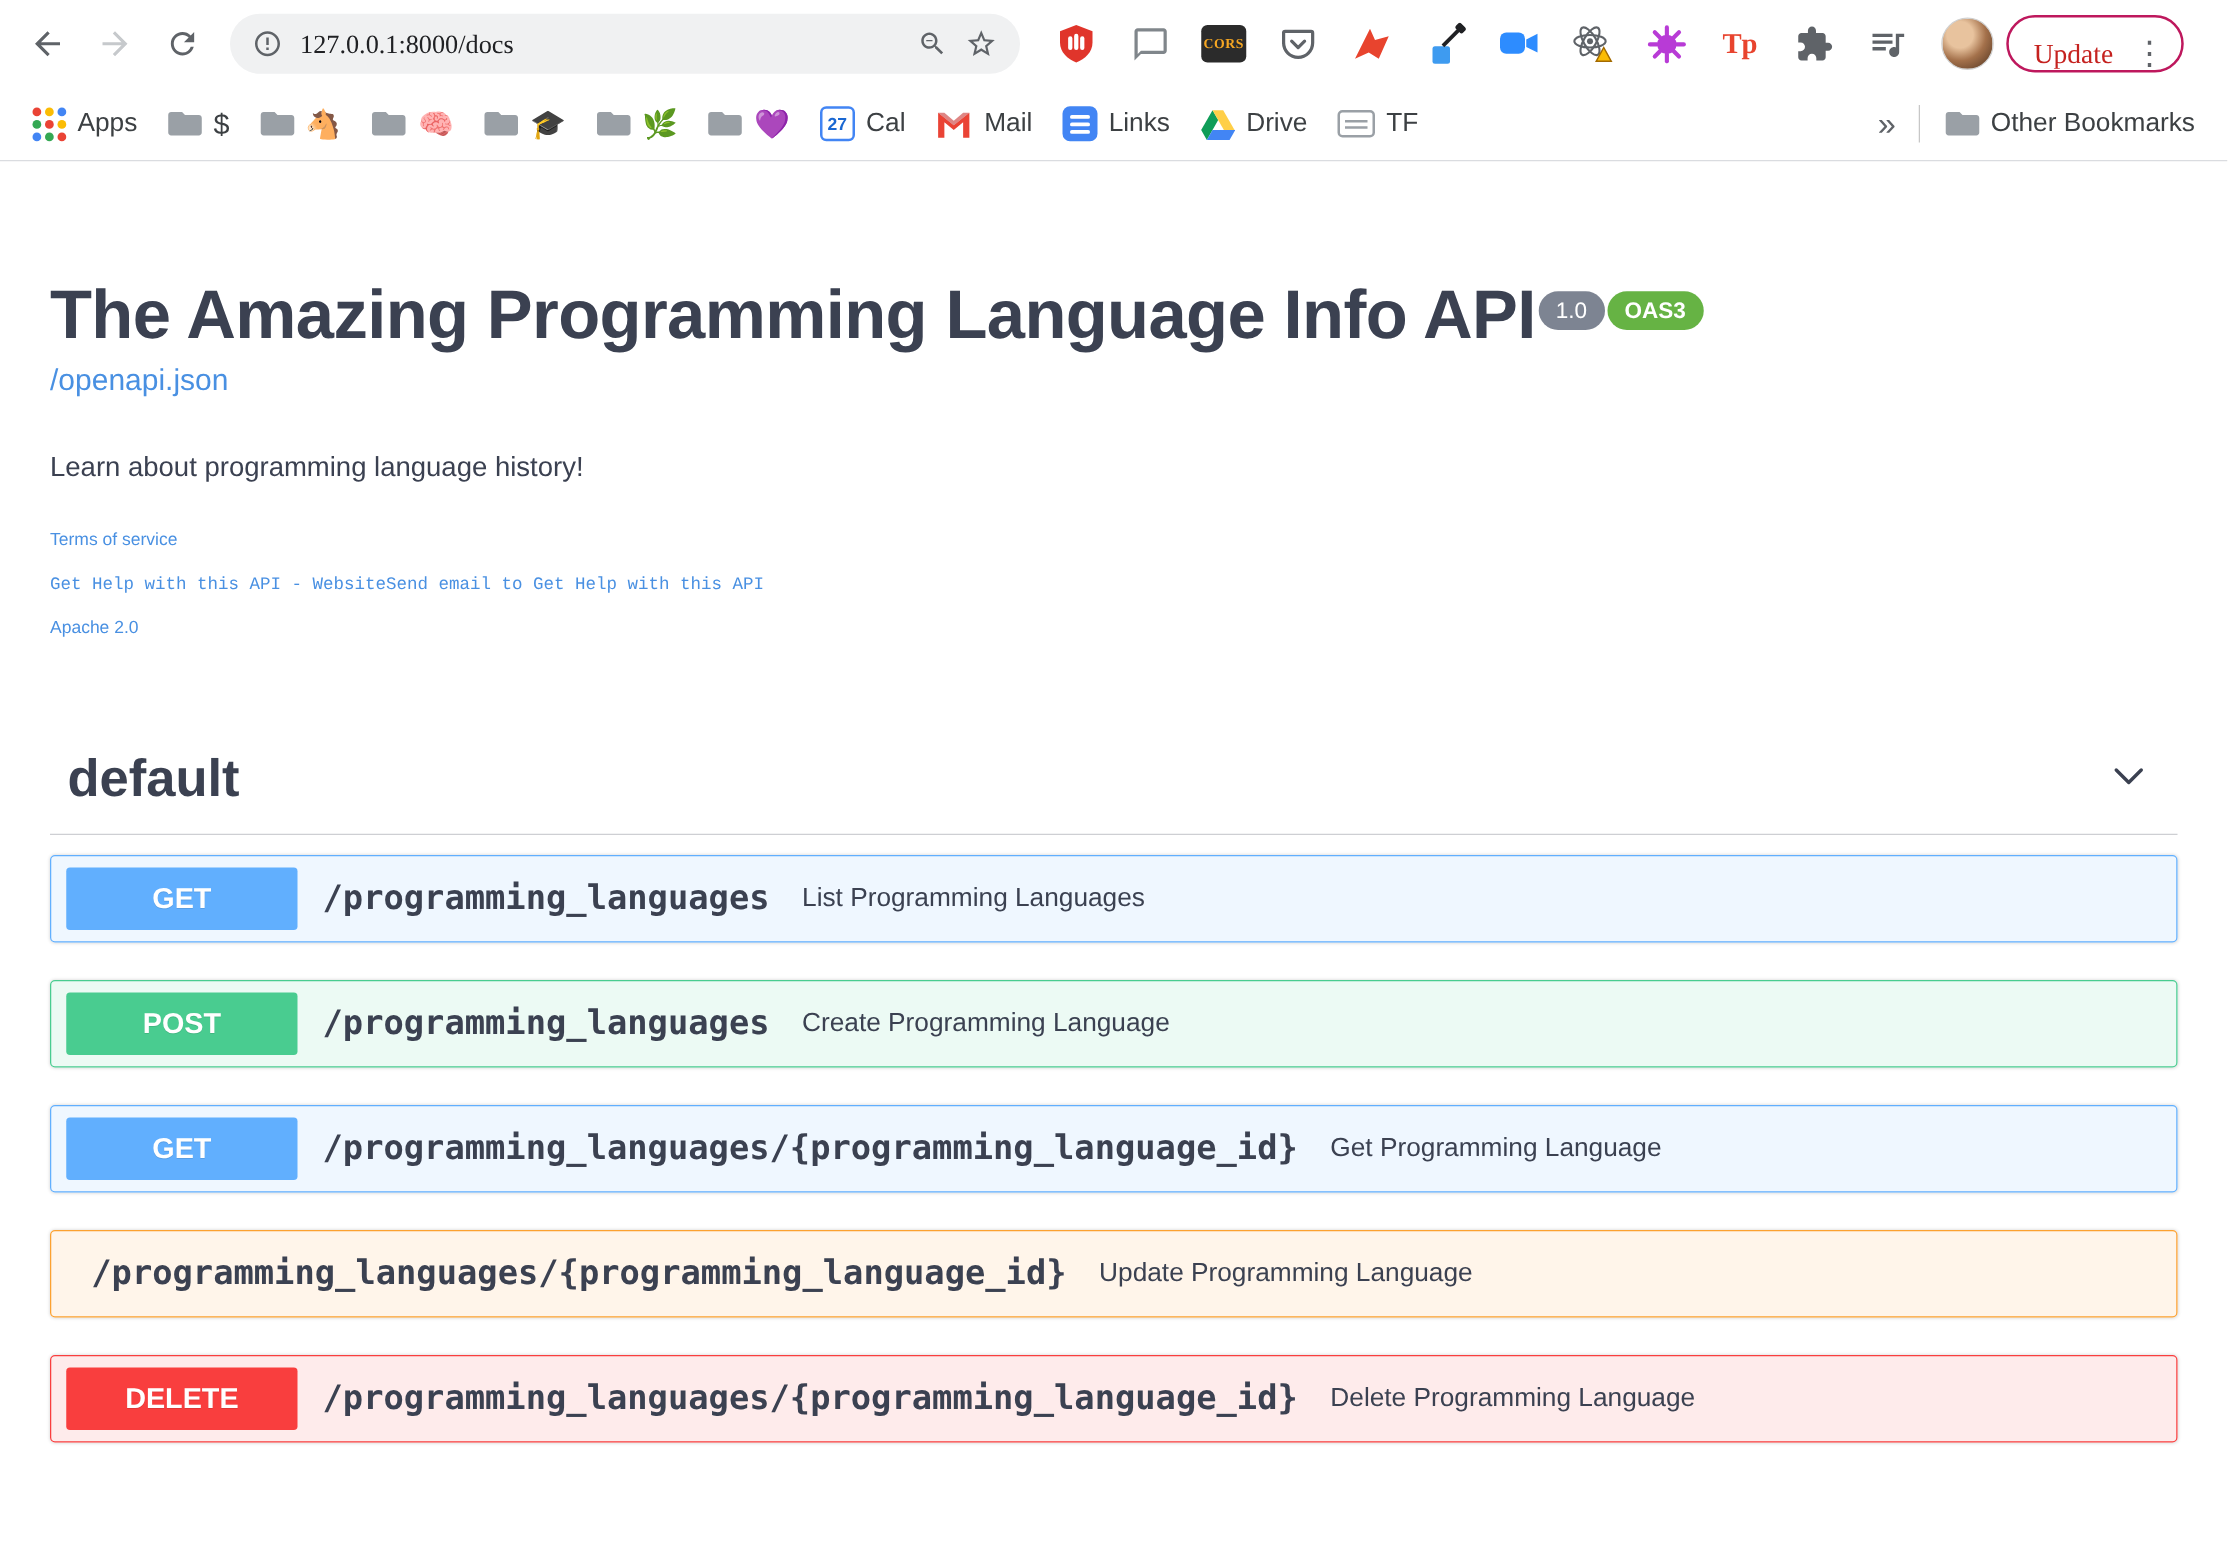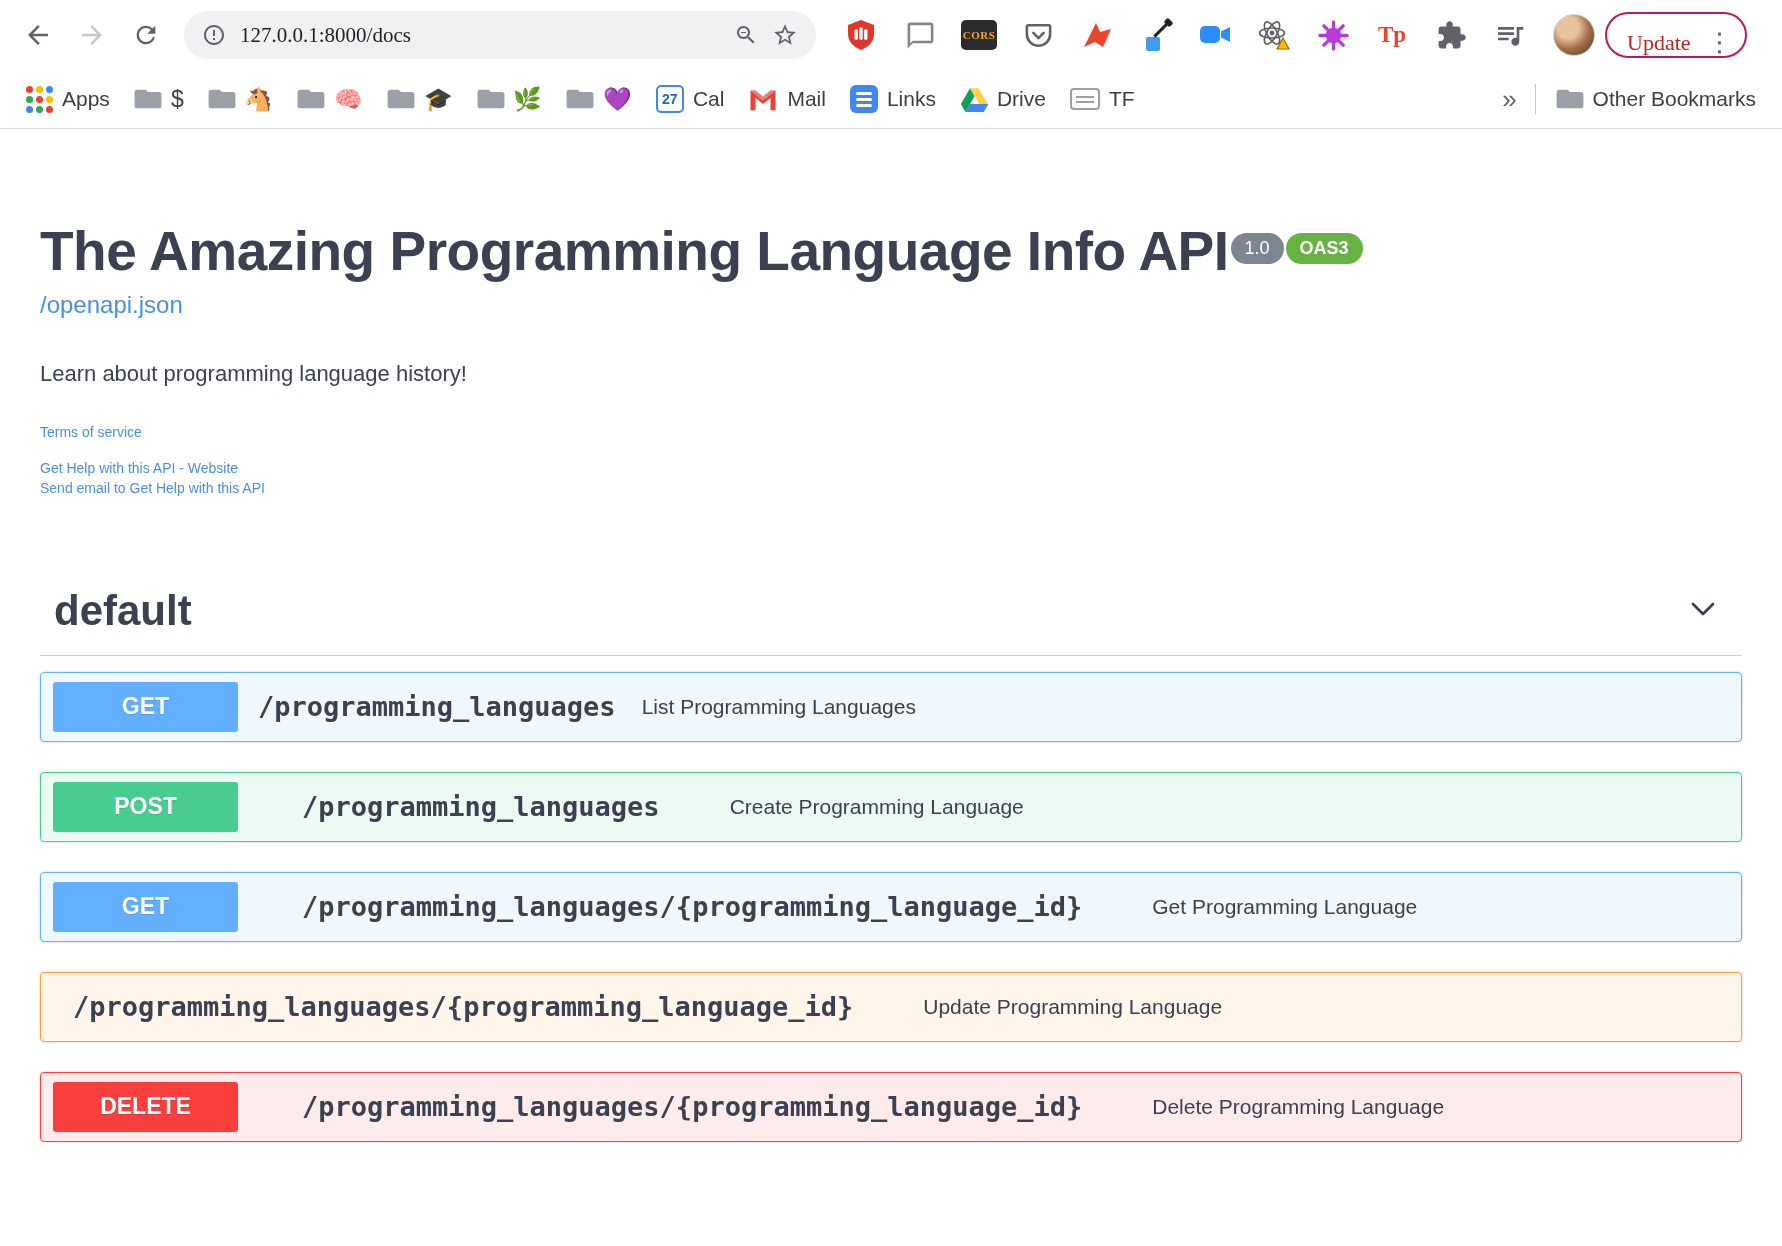--- a/index.html
+++ b/index.html
@@ -38,27 +38,27 @@
   .info{padding-top:90px;}
   .api-title{display:flex;align-items:flex-start;gap:2px;white-space:nowrap;}
   .api-title .t{font-size:55px;font-weight:700;color:#3b4151;letter-spacing:-.5px;}
   .badge{margin-top:14px;border-radius:50px;color:#fff;font-size:18px;padding:5px 14px;flex:none;}
   .badge.version{background:#7d8492;}
   .badge.oas{background:#66b344;font-weight:700;}
   .openapi-link{display:inline-block;margin-top:8px;font-size:24px;color:#4990e2;text-decoration:none;cursor:pointer;}
   .desc{margin-top:42px;font-size:22px;color:#3b4151;}
   .link{color:#4990e2;text-decoration:none;font-size:14px;cursor:pointer;}
   .tos{margin-top:36px;}
-  .contact{margin-top:18px;display:flex;flex-direction:column;line-height:1.42;}
+  .contact{margin-top:18px;display:flex;line-height:1.42;font-family:Liberation Mono, monospace;}
   .license{margin-top:14px;}
   .opblock-tag{margin-top:88px;display:flex;align-items:center;justify-content:space-between;padding:0 10px 20px 14px;border-bottom:1px solid rgba(59,65,81,.25);}
   .opblock-tag .name{font-size:42px;font-weight:700;color:#3b4151;}
   .arrow-btn{background:none;border:none;cursor:pointer;padding:0 14px;}
   .opblock{display:flex;align-items:center;height:70px;border:1px solid var(--ep-color);background:var(--ep-bg);border-radius:4px;margin-top:16px;box-shadow:0 0 3px rgba(0,0,0,.19);padding:0 12px;cursor:pointer;}
-  .opblock + .opblock{margin-top:30px;gap:44px;}
+  .opblock + .opblock{margin-top:30px;}
   .method{min-width:185px;height:50px;border-radius:3px;background:var(--ep-color);color:#fff;font-size:23px;font-weight:700;display:flex;align-items:center;justify-content:center;flex:none;text-shadow:0 1px 0 rgba(0,0,0,.1);}
   .path{margin-left:20px;font-family:"DejaVu Sans Mono",monospace;font-weight:700;font-size:27px;color:#3b4151;}
   .summary{margin-left:26px;font-size:21px;color:#3b4151;}
 </style>
 </head>
 <body>
 
 <div class="browser">
 
   <div class="toolbar">
@@ -292,20 +292,21 @@
         <span class="badge version">1.0</span>
         <span class="badge oas">OAS3</span>
       </div>
       <a class="openapi-link">/openapi.json</a>
       <div class="desc">Learn about programming language history!</div>
       <div class="tos"><a class="link">Terms of service</a></div>
       <div class="contact">
         <a class="link">Get Help with this API - Website</a>
         <a class="link">Send email to Get Help with this API</a>
       </div>
+      <div class="license"><a class="link">Apache 2.0</a></div>
     </div>
 
     <div class="opblock-tag">
       <span class="name">default</span>
       <button class="arrow-btn">
         <svg width="30" height="30" viewBox="0 0 24 24" fill="none" stroke="#3b4151" stroke-width="2.2" stroke-linecap="round" stroke-linejoin="round">
             <path d="M4 8l8 8 8-8"></path>
           </svg>
       </button>
     </div>

